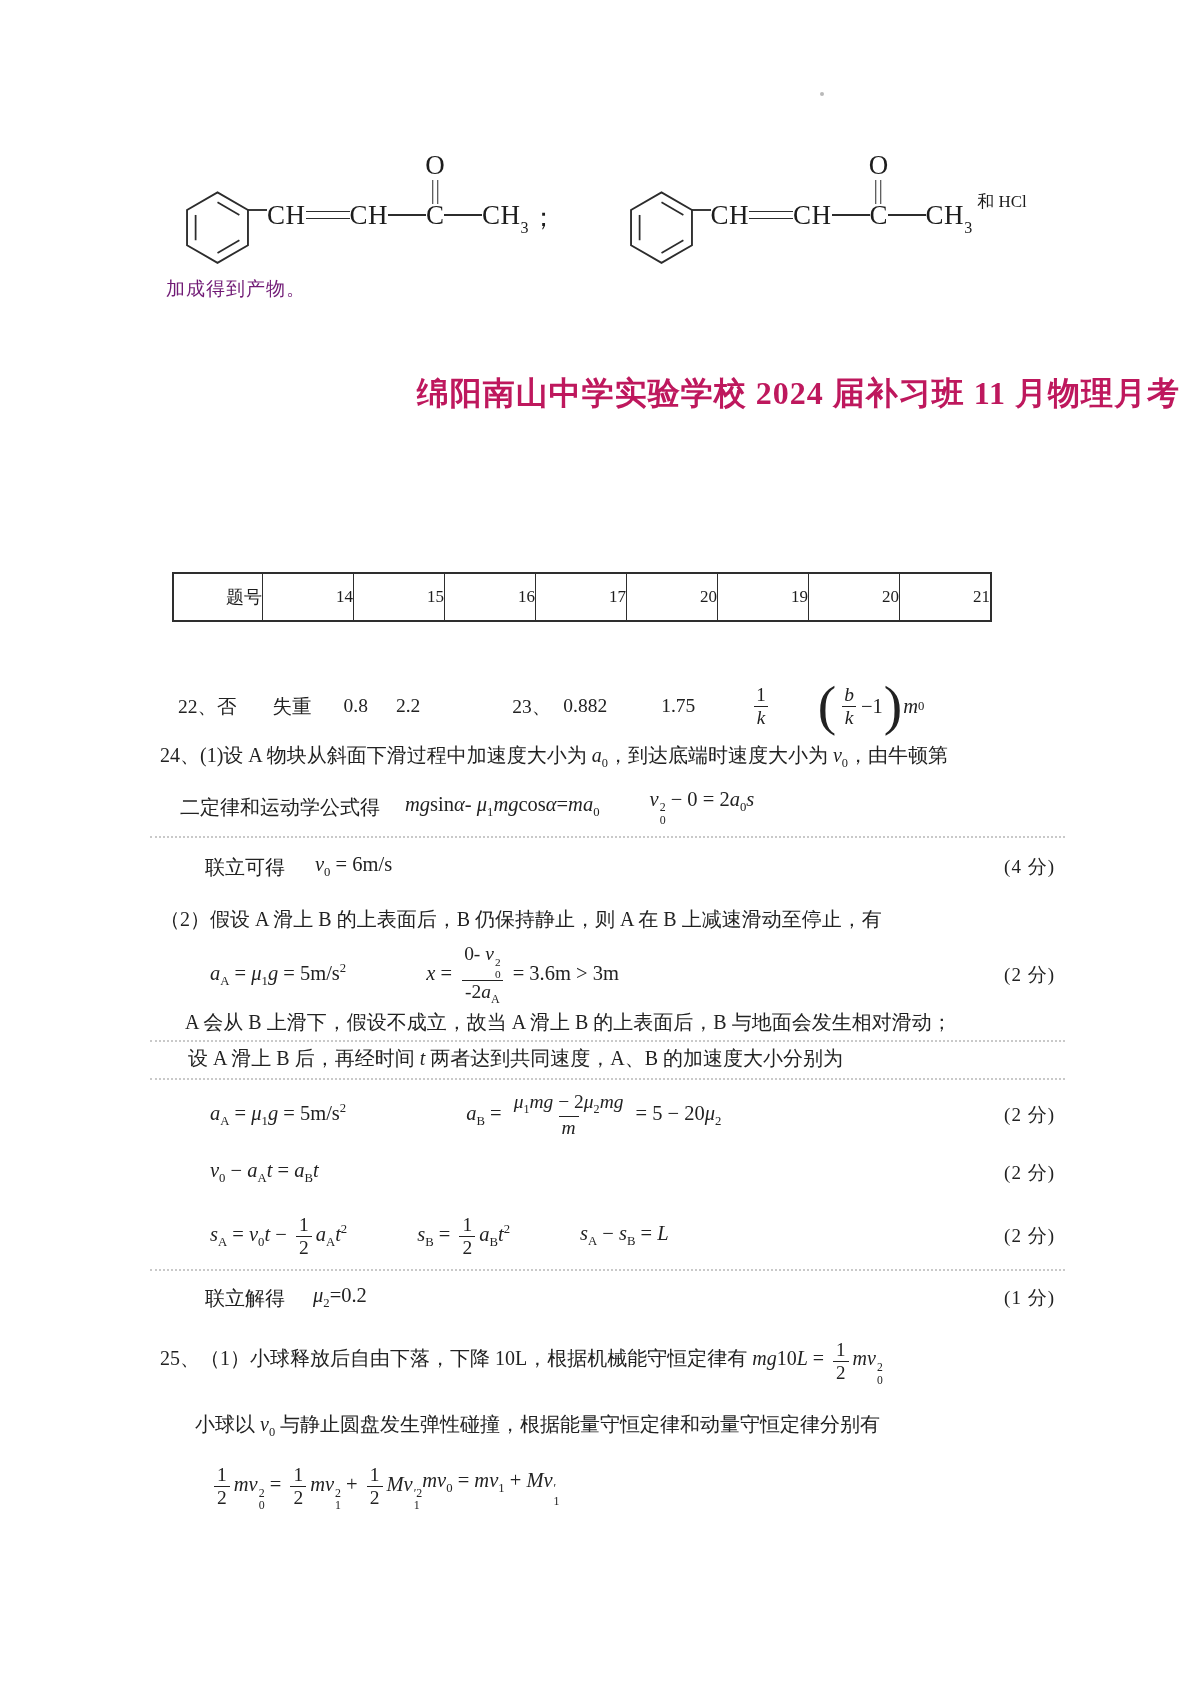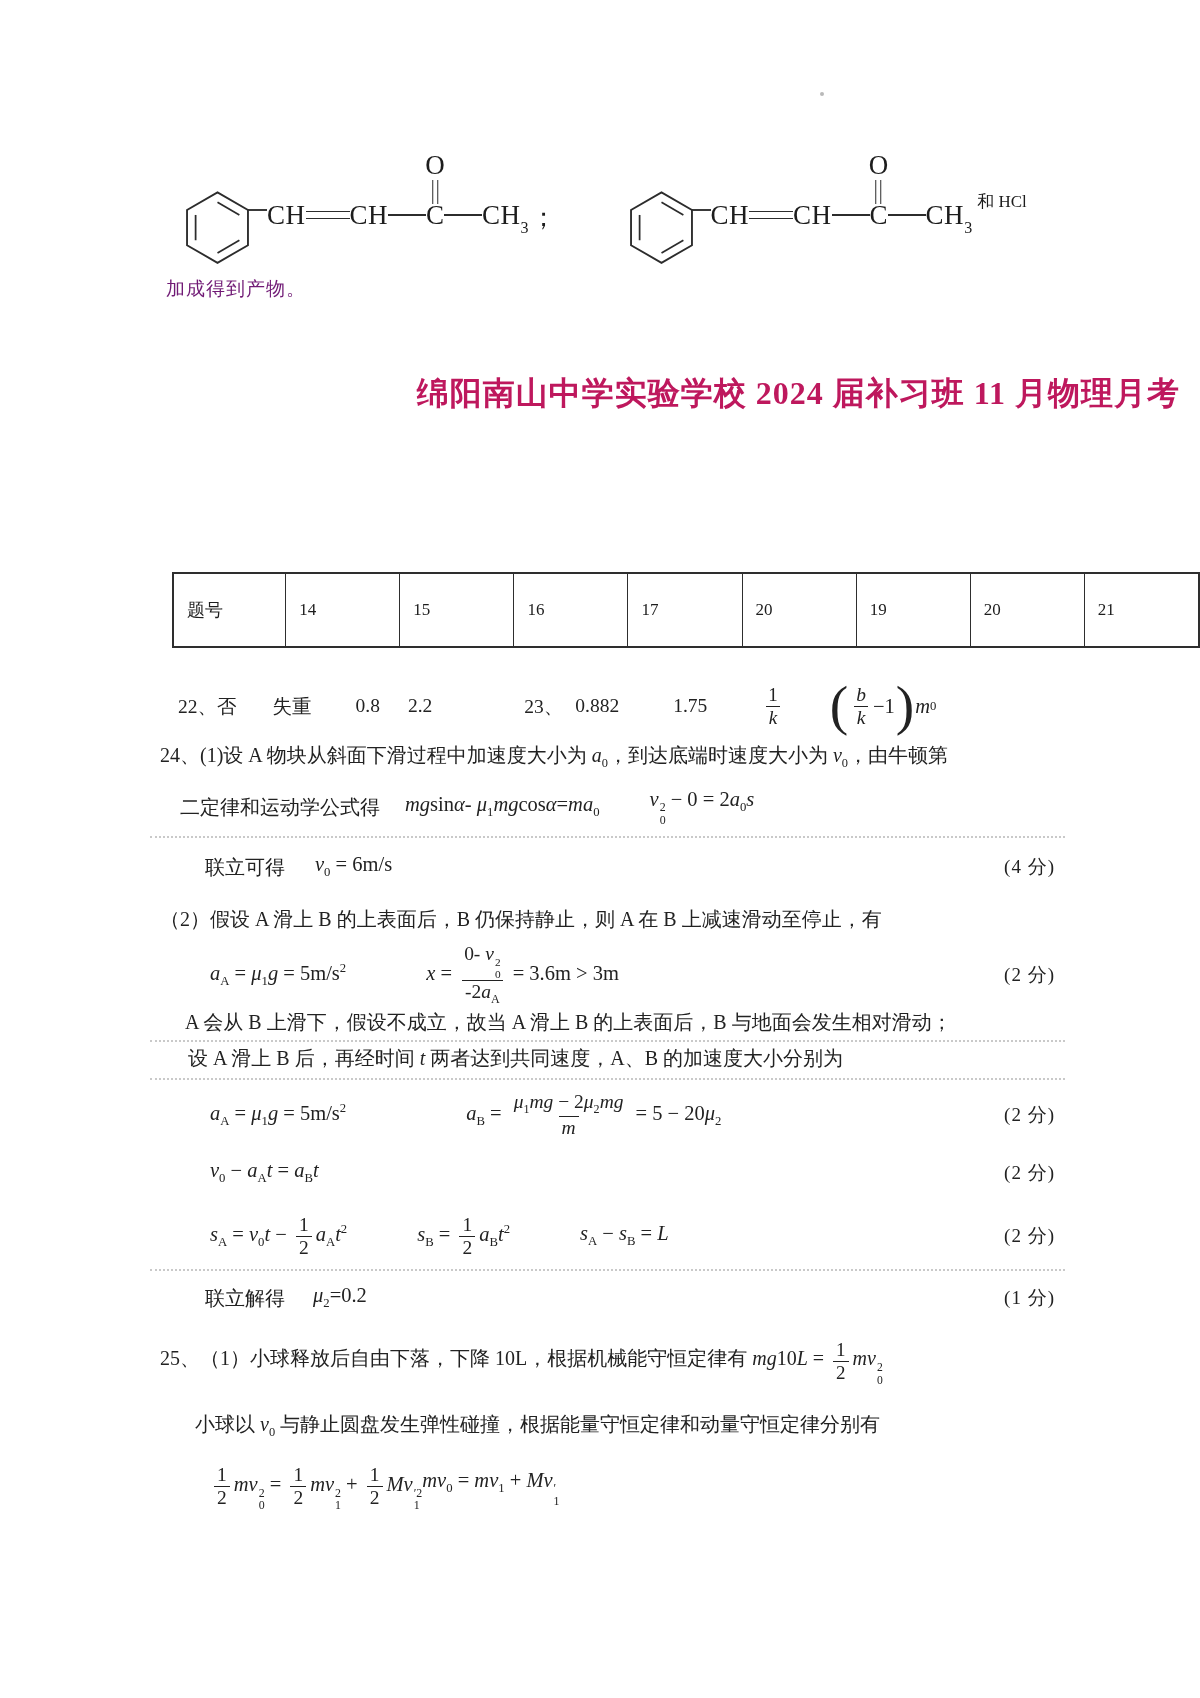--- a/index.html
+++ b/index.html
@@ -26,21 +26,21 @@
   .caption{position:absolute;top:276px;left:166px;font-size:19px;color:#701a75;letter-spacing:1px;}
 
   
   .title{position:absolute;top:372px;left:0;width:1180px;margin:0;text-align:right;
          font-size:32px;font-weight:bold;letter-spacing:1px;color:#be185d;}
   .subtitle{position:absolute;top:444px;left:0;width:1104px;margin:0;text-align:center;
          font-size:26px;font-weight:bold;letter-spacing:3px;color:#111;}
 
   
   .anstable{position:absolute;top:572px;left:172px;border-collapse:collapse;border:2px solid #2e2e2e;}
-  .anstable td{border:1.5px solid #2e2e2e;width:90px;height:46px;text-align:left;font-size:17px;padding:13px;}
+  .anstable td{border:1.5px solid #2e2e2e;width:90px;height:46px;text-align:right;font-size:17px;padding:0;}
   .anstable td:first-child{width:88px;font-size:18px;}
 
   
   .line{position:absolute;left:160px;width:895px;display:flex;align-items:center;
         font-size:20px;white-space:nowrap;color:#222;}
   .score{margin-left:auto;font-size:19px;letter-spacing:1px;}
   .i{font-style:italic;}
   .m{font-size:20.5px;}
   .m i, .i{font-family:"Liberation Serif","DejaVu Serif",serif;}
   sub{font-size:0.62em;}
@@ -133,21 +133,21 @@
       <td>19</td>
       <td>20</td>
       <td>21</td>
     </tr>
   </tbody>
     </table>
 
   <div class="line l22">
     <span class="tk" style="margin-left:18px">22、否</span>
     <span class="tk" style="margin-left:36px">失重</span>
-    <span class="tk" style="margin-left:44px">0.8</span>
+    <span class="tk" style="margin-left:32px">0.8</span>
     <span class="tk" style="margin-left:28px">2.2</span>
     <span class="tk" style="margin-left:92px">23、</span>
     <span class="tk" style="margin-left:12px">0.882</span>
     <span class="tk" style="margin-left:54px">1.75</span>
     <span class="fr m" style="margin-left:58px">
       <span class="fn">1</span>
       <span class="fd i">k</span>
     </span>
     <span class="m" style="margin-left:44px;display:inline-flex;align-items:center">
       <span class="bigp">(</span>

